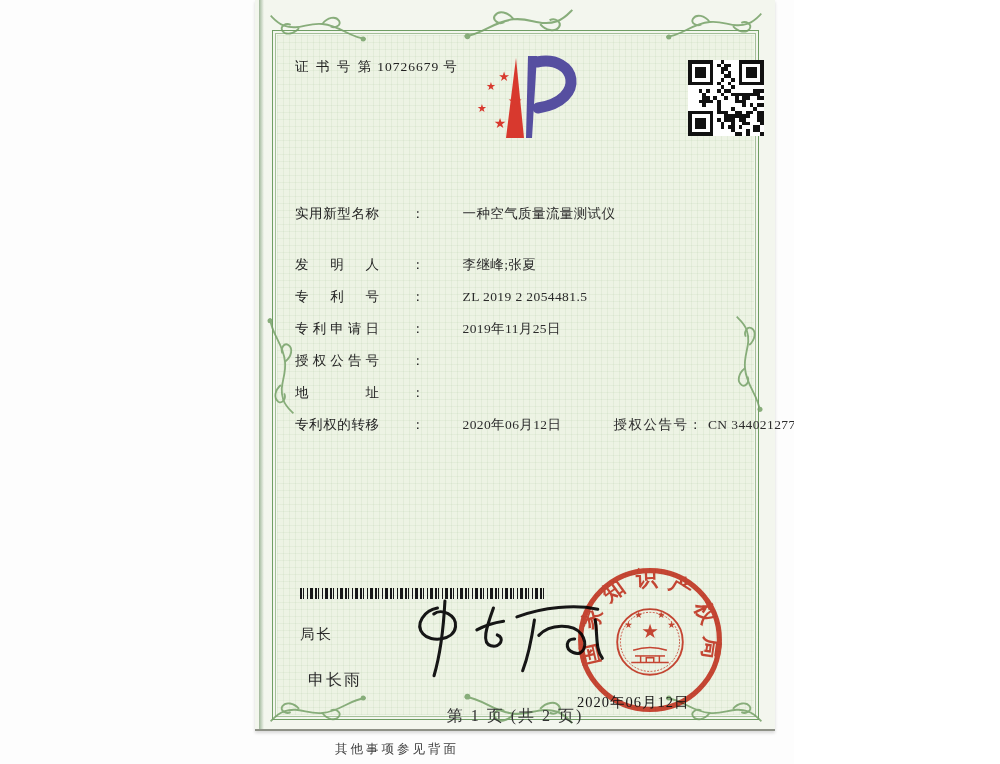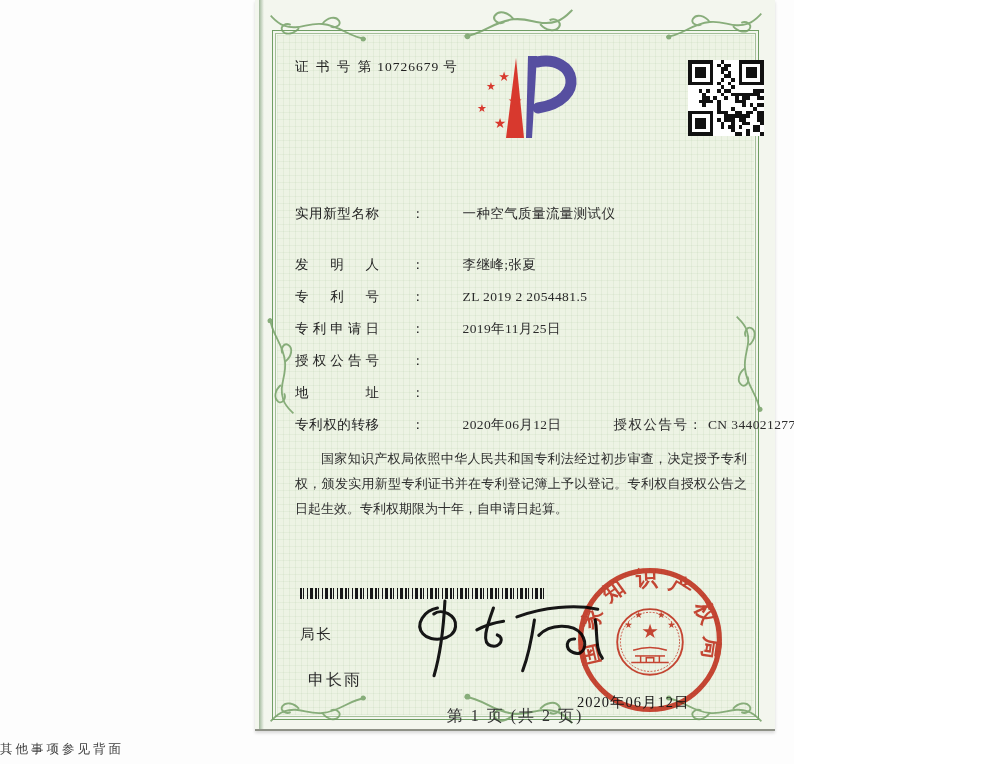--- a/index.html
+++ b/index.html
@@ -72,21 +72,21 @@
       #181818 3px 4px, rgba(0,0,0,0) 4px 7px,
       #181818 7px 8px, rgba(0,0,0,0) 8px 10px,
       #181818 10px 13px, rgba(0,0,0,0) 13px 15px);
   }
   .official-title { position:absolute; left:45px; top:625px; font-size:14.5px; letter-spacing:2px; }
   .official-name  { position:absolute; left:53px; top:670px; font-size:16px; letter-spacing:2px; }
   .signature { position:absolute; left:138px; top:596px; width:228px; height:82px; transform:rotate(-2deg); }
   .seal { position:absolute; left:320px; top:565px; width:150px; height:150px; mix-blend-mode:multiply; opacity:0.93; }
   .seal-date { position:absolute; left:322px; top:693px; font-size:14.5px; letter-spacing:1px; color:#161616; z-index:5; }
   .page-indicator { position:absolute; left:0; right:0; top:706px; text-align:center; font-size:16px; letter-spacing:2px; color:#333; }
-  .back-note { position:absolute; left:0; right:0; top:741px; text-align:left; font-size:12.5px; letter-spacing:3px; color:#3c3c3c; }
+  .back-note { position:absolute; left:0; right:0; top:741px; text-align:center; font-size:12.5px; letter-spacing:3px; color:#3c3c3c; }
 </style>
 </head>
 <body>
 
 <div class="canvas">
 
   <svg width="0" height="0" style="position:absolute">
     <symbol id="flourish" viewBox="0 0 120 36">
       <g fill="none" stroke="#76a168" stroke-width="2.2">
         <path d="M4,30 C24,28 34,14 56,12 C74,10 84,20 102,14 C110,11 114,6 118,2"></path>
@@ -307,21 +307,20 @@
           <span class="fval">2020年06月12日</span>
         <span class="pair2">
           <span class="flbl2">授权公告号</span>
             <span class="fcolon">：</span>
             <span class="fval">CN 344021277 U</span>
         </span>
       </div>
     </div>
 
     <div class="paras">
-      <p>国家知识产权局依照中华人民共和国专利法经过初步审查，决定授予专利权，颁发实用新型专利证书并在专利登记簿上予以登记。专利权自授权公告之日起生效。专利权期限为十年，自申请日起算。</p>
     </div>
 
     <div class="barcode"></div>
 
     <div class="official-title">局长</div>
     <div class="official-name">申长雨</div>
 
     <svg class="signature" viewBox="0 0 230 85">
       <g fill="none" stroke="#161616" stroke-width="3.2" stroke-linecap="round" stroke-linejoin="round">
         <path d="M44,10 C30,12 20,26 28,36 C36,46 60,44 62,30 C64,18 48,10 40,16"></path>

